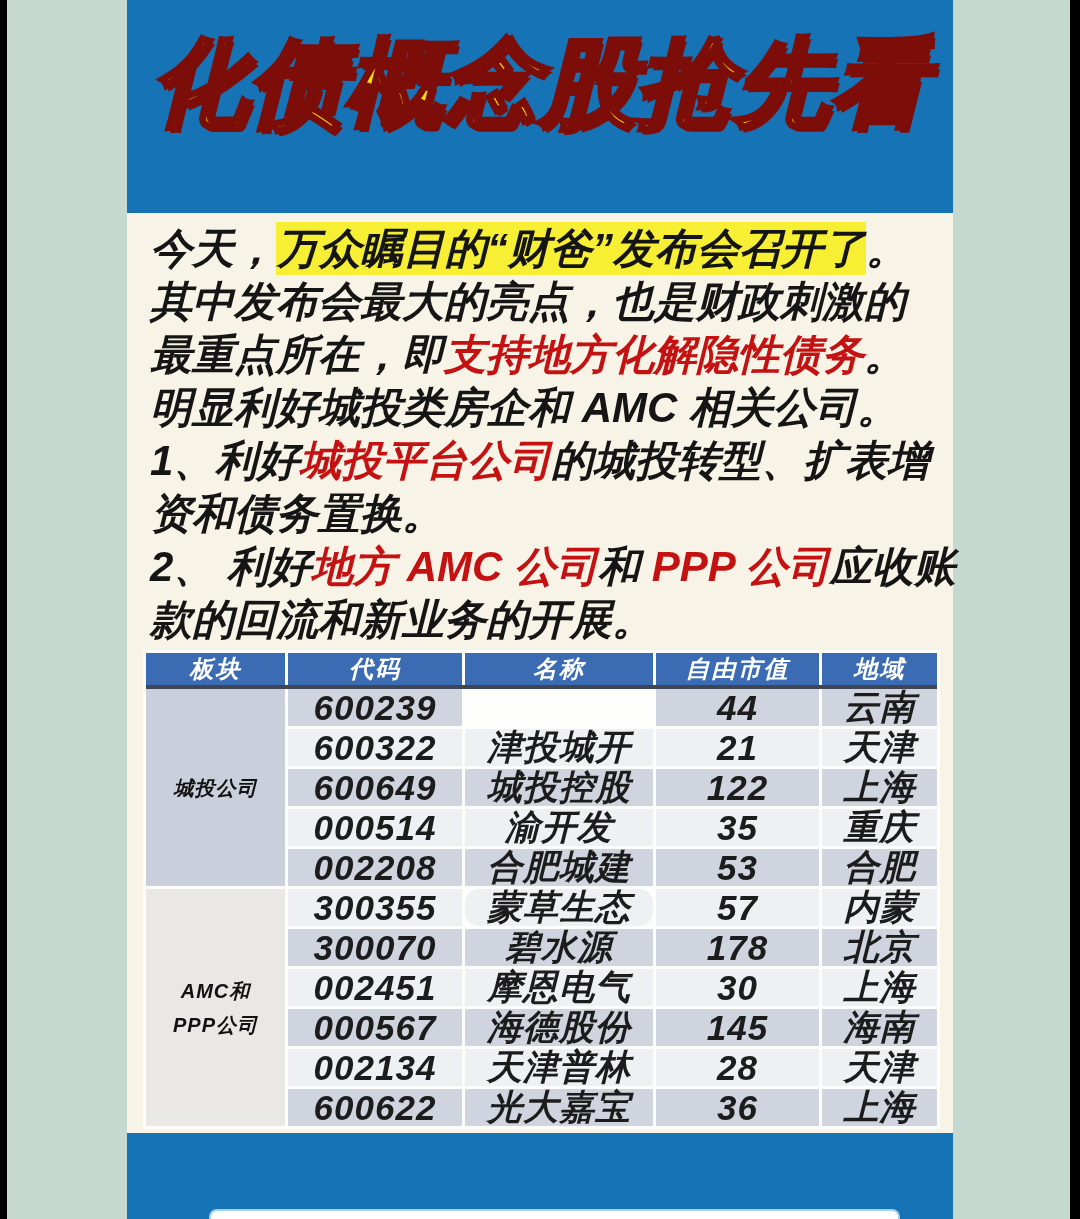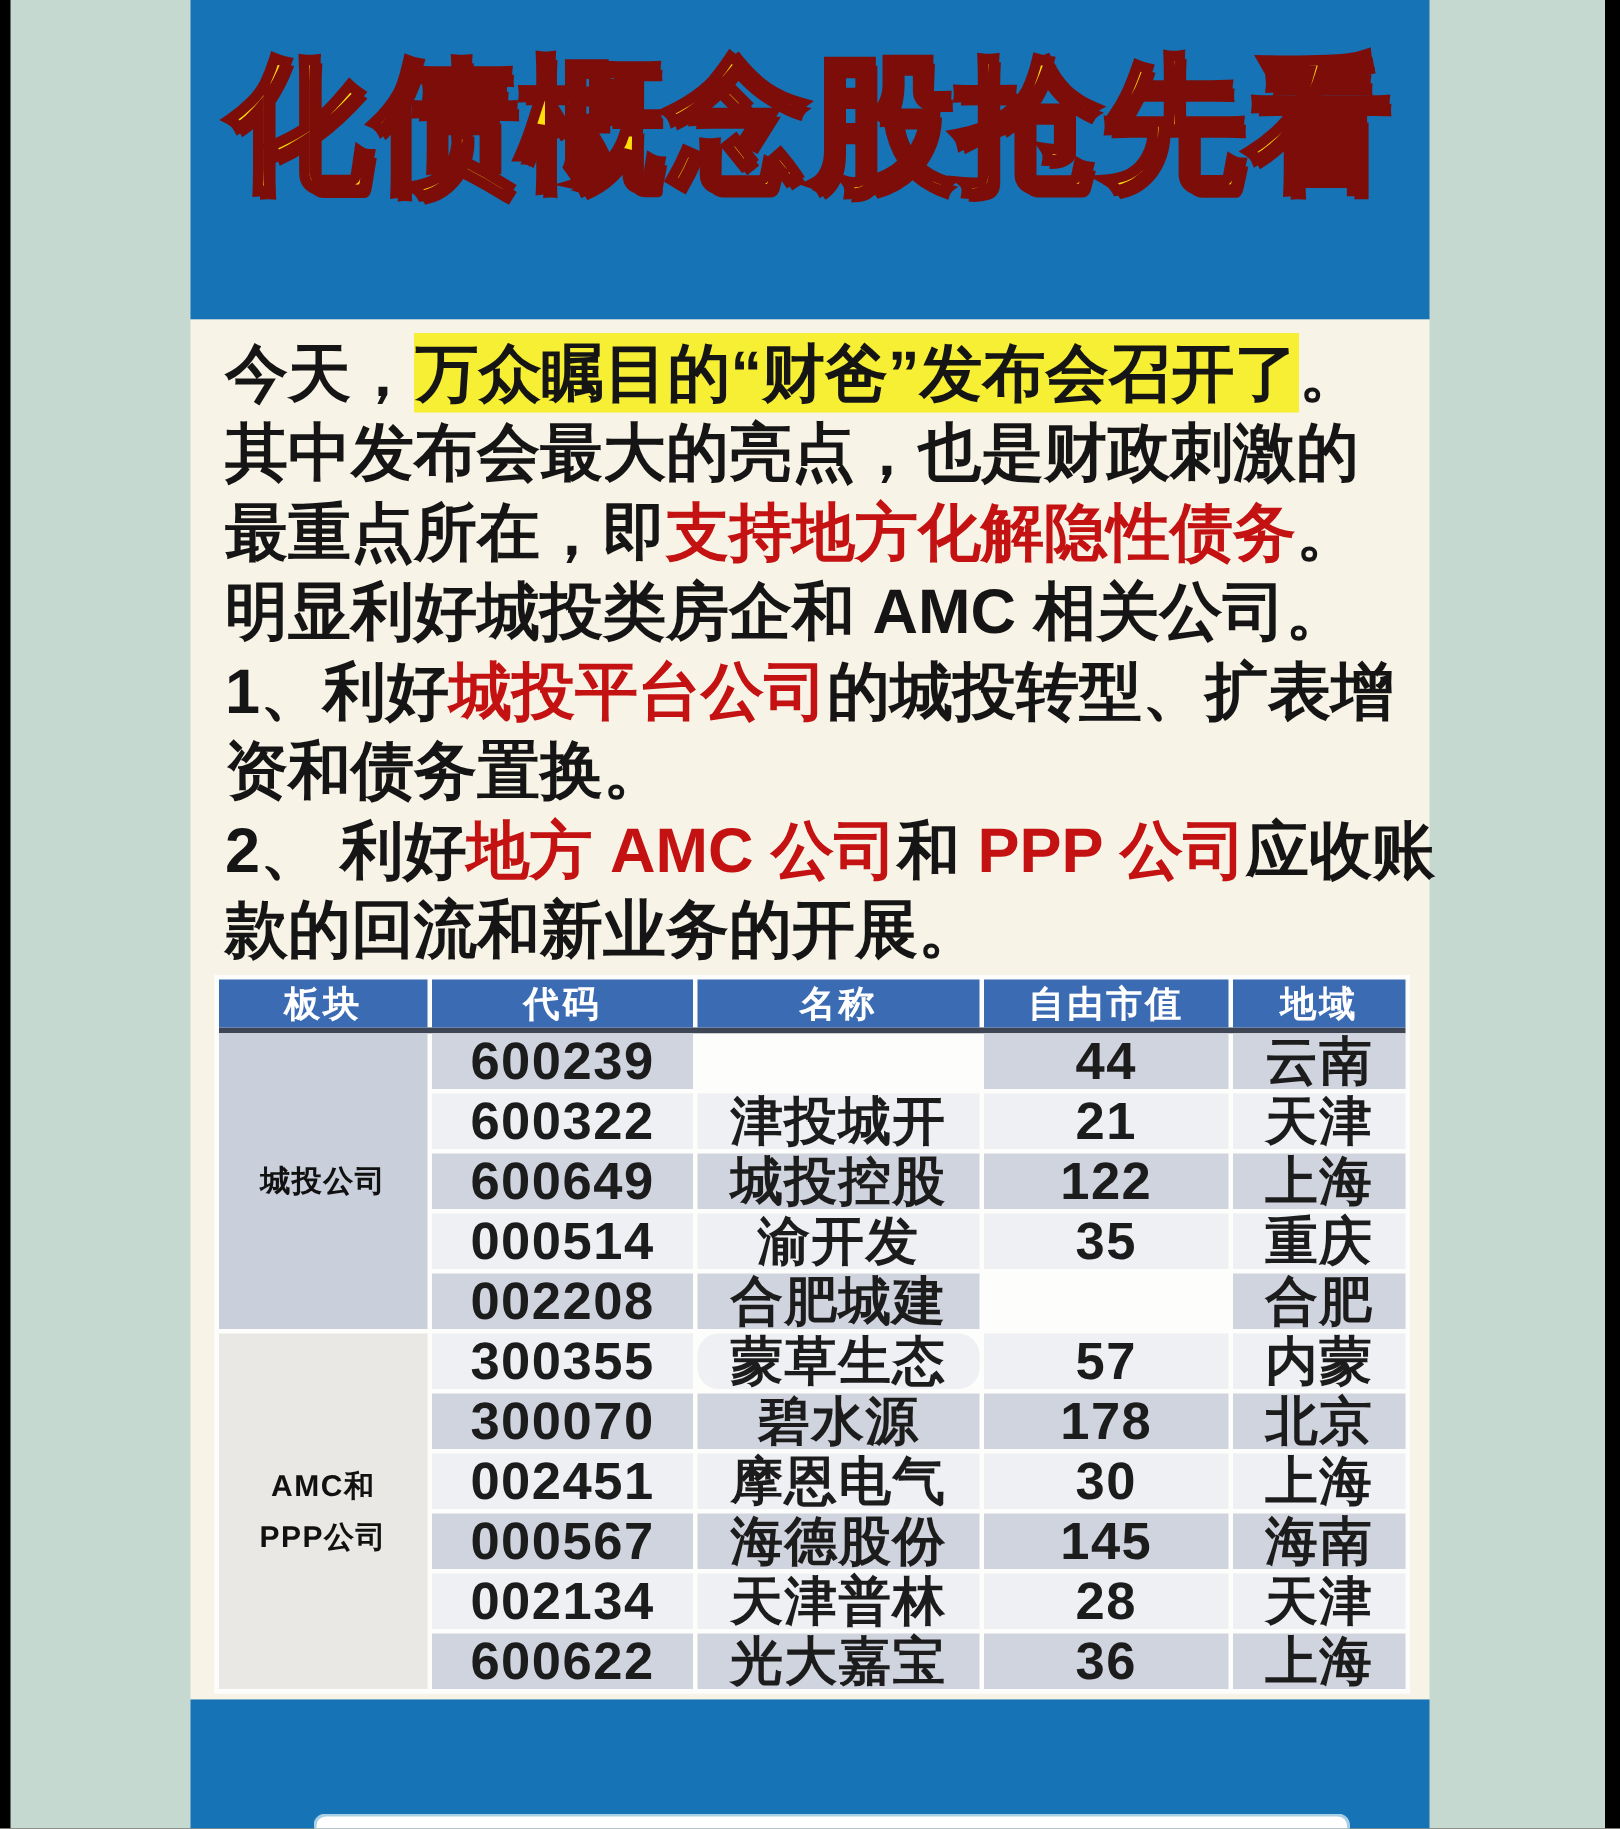--- a/index.html
+++ b/index.html
@@ -10,21 +10,21 @@
     overflow:hidden;
     font-family:"Liberation Sans", sans-serif;
   }
   .bg-green {
     position:absolute; left:7px; top:0;
     width:1063px; height:1219px;
     background:#c6d9d1;
   }
   .center-col {
     position:absolute; left:127px; top:0;
-    width:764px; height:1219px;
+    width:764px; height:1219px;font-style:italic;
   }
   
   .banner {
     position:absolute; top:0; left:0; width:826px; height:213px;
     background:#1673b5;
     display:flex; align-items:center; justify-content:center;
   }
   .banner h1 {
     margin:0; padding-bottom:44px;
     font-size:96px; font-weight:bold; letter-spacing:1px;
@@ -143,20 +143,21 @@
           <div class="cell data-cell shade-dark" style="grid-area: 3 / 2;">600649</div>
           <div class="cell data-cell shade-dark" style="grid-area: 3 / 3;">城投控股</div>
           <div class="cell data-cell shade-dark" style="grid-area: 3 / 4;">122</div>
           <div class="cell data-cell shade-dark" style="grid-area: 3 / 5;">上海</div>
           <div class="cell data-cell shade-light" style="grid-area: 4 / 2;">000514</div>
           <div class="cell data-cell shade-light" style="grid-area: 4 / 3;">渝开发</div>
           <div class="cell data-cell shade-light" style="grid-area: 4 / 4;">35</div>
           <div class="cell data-cell shade-light" style="grid-area: 4 / 5;">重庆</div>
           <div class="cell data-cell shade-dark" style="grid-area: 5 / 2;">002208</div>
           <div class="cell data-cell shade-dark" style="grid-area: 5 / 3;">合肥城建</div>
+          <div class="cell data-cell shade-dark" style="grid-area: 5 / 4;">53</div>
           <div class="cell data-cell shade-dark" style="grid-area: 5 / 5;">合肥</div>
           <div class="cell group-cell group-1" style="grid-area: 6 / 1 / span 6;">AMC和
 PPP公司</div>
           <div class="cell data-cell shade-light" style="grid-area: 6 / 2;">300355</div>
           <div class="cell data-cell shade-light" style="grid-area: 6 / 3; border-radius: 14px;">蒙草生态</div>
           <div class="cell data-cell shade-light" style="grid-area: 6 / 4;">57</div>
           <div class="cell data-cell shade-light" style="grid-area: 6 / 5;">内蒙</div>
           <div class="cell data-cell shade-dark" style="grid-area: 7 / 2;">300070</div>
           <div class="cell data-cell shade-dark" style="grid-area: 7 / 3;">碧水源</div>
           <div class="cell data-cell shade-dark" style="grid-area: 7 / 4;">178</div>

